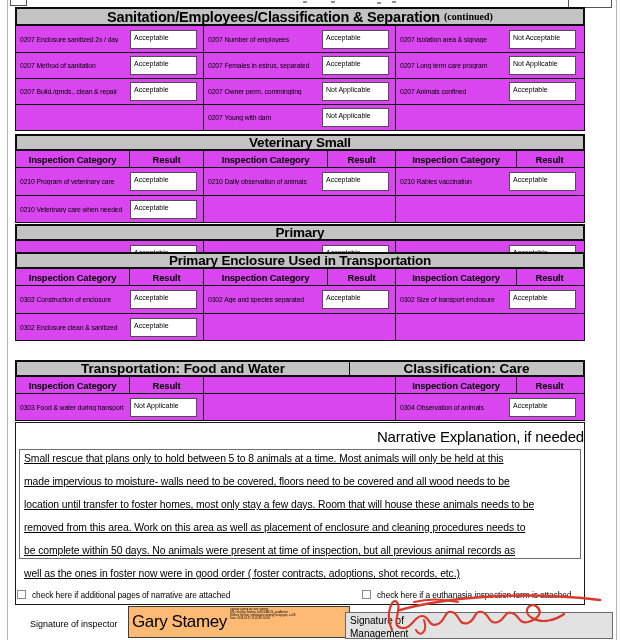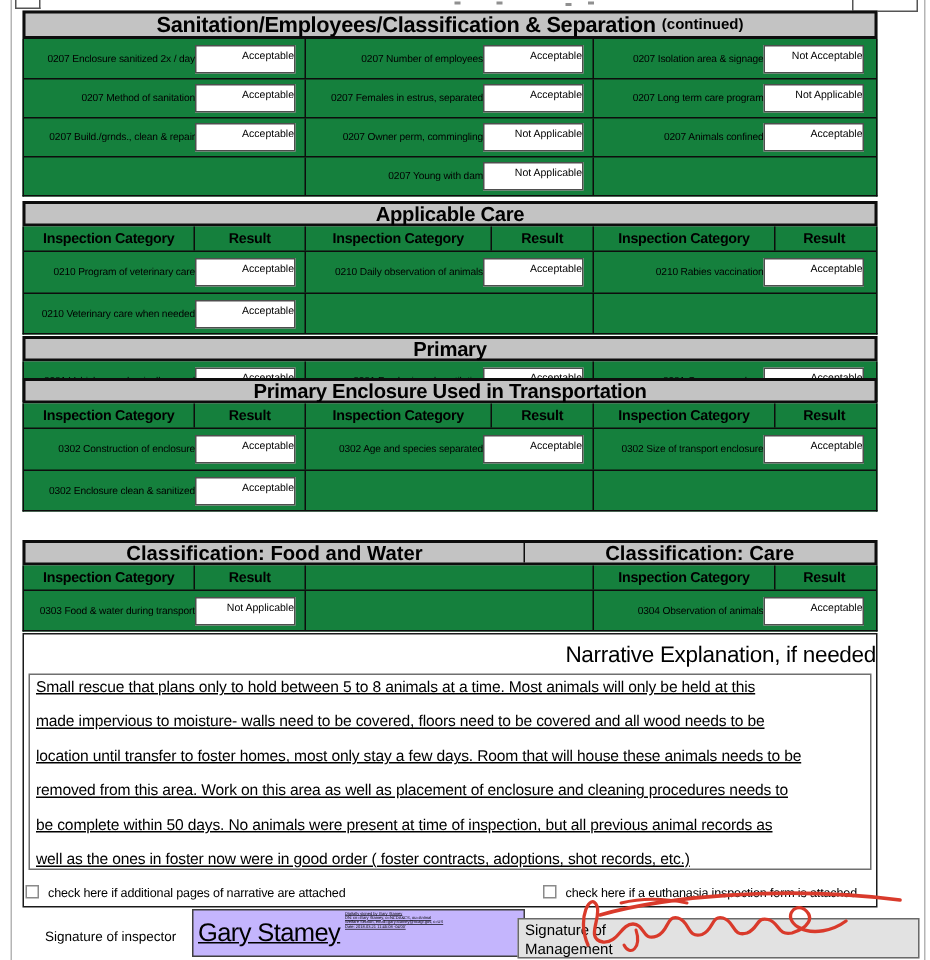--- a/index.html
+++ b/index.html
@@ -7,52 +7,52 @@
   .page { position:relative; width:620px; height:640px; background:#fff; overflow:hidden; }
   .edge { position:absolute; top:0; width:1px; height:640px; background:#b5b5b5; }
   .frag { position:absolute; top:0; background:#fff; border:1px solid #555; border-top:none; }
   .dash { position:absolute; background:#909090; width:4px; height:2px; }
 
   .sec { position:absolute; left:15px; width:570px; }
   .band { background:#c3c3c3; border:2px solid #0d0d0d; text-align:center;
           font-weight:bold; display:flex; align-items:center; justify-content:center; }
   .band-title { font-size:13.5px; letter-spacing:-0.2px; }
   .band-title-lg { font-size:14.5px; letter-spacing:-0.2px; }
-  .band-suffix { font-size:10px; font-weight:bold; margin-left:4px; }
+  .band-suffix { font-size:10px; font-weight:bold; margin-left:4px;font-family:Liberation Serif, serif; }
   .band2 { background:#c3c3c3; border:2px solid #0d0d0d; display:flex; }
   .band2 > div { display:flex; align-items:center; justify-content:center; font-weight:bold; font-size:13.5px; }
   .band2-left { width:333px; border-right:1.5px solid #0d0d0d; }
   .band2-right { flex:1; }
 
-  .tbl { border:1.5px solid #0d0d0d; border-top:none; background:#15803d;text-align:right; }
+  .tbl { border:1.5px solid #0d0d0d; border-top:none; background:#d946ef; }
   .hrow { display:flex; height:17px; border-bottom:1px solid #0d0d0d; }
   .hcell { font-weight:bold; font-size:9.5px; display:flex; align-items:center; justify-content:center;
            border-right:1px solid #0d0d0d; letter-spacing:-0.2px; }
   .hcell:last-child { border-right:none; }
   .trow { display:flex; }
   .trow + .trow { border-top:1px solid #0d0d0d; }
   .gcell { display:flex; align-items:center; border-right:1px solid #0d0d0d; overflow:hidden; }
   .gcell:last-child { border-right:none; }
   .lbl { flex:1; font-size:6.8px; padding-left:4px; white-space:nowrap; overflow:hidden; letter-spacing:-0.1px; }
   .rbox { width:67px; height:19px; border:1.5px solid #4e4e4e; background:#fff; font-size:7px;
           padding:3px 0 0 3px; margin-right:6px; white-space:nowrap; overflow:hidden; flex:none; }
 
   .nar-outer { position:absolute; left:15px; top:422px; width:570px; height:183px; border:1.5px solid #1a1a1a; background:#fff; }
   .nar-title { text-align:right; font-size:15px; padding-top:5px; height:25px; letter-spacing:-0.2px; }
-  .nar-box { margin:1px 3px 10px 3px; height:131px; border:1px solid #6f6f6f; padding:3px 4px 0 4px; background:#fff; }
+  .nar-box { margin:1px 3px 10px 3px; height:110px; border:1px solid #6f6f6f; padding:3px 4px 0 4px; background:#fff; }
   .nar-line { height:23px; font-size:10.4px; letter-spacing:-0.1px; white-space:nowrap; overflow:hidden; }
   .nar-line span { text-decoration:underline; }
 
   .cbrow { position:absolute; top:589px; left:15px; width:522px; height:15px; }
   .cb { position:absolute; width:9px; height:9px; border:1px solid #8a8a8a; background:#fff; top:1px; }
   .cb-label { position:absolute; font-size:8.4px; top:1px; white-space:nowrap; letter-spacing:-0.1px; }
 
   .sig-label { position:absolute; left:30px; top:619px; font-size:9px; }
   .sig-box { position:absolute; left:128px; top:606px; width:222px; height:32px;
-             border:1.5px solid #3f3f3f; background:#c4b5fd; display:flex; align-items:center; overflow:hidden;text-decoration:underline; }
+             border:1.5px solid #3f3f3f; background:#fdba74; display:flex; align-items:center; overflow:hidden; }
   .sig-name { font-size:17px; letter-spacing:-0.4px; padding-left:3px; white-space:nowrap; }
   .sig-tiny { margin-left:3px; width:80px; height:28px; overflow:hidden; }
   .sig-tiny-inner { font-size:6px; line-height:1.1; transform:scale(0.45); transform-origin:0 0; width:222%; }
   .sig-tiny-inner div { white-space:nowrap; }
 
   .mgmt-box { position:absolute; left:345px; top:612px; width:268px; height:27px;
               background:#e2e2e2; border:1px solid #6a6a6a; padding:2px 0 0 4px; }
   .mgmt-box div { font-size:10px; line-height:1.25; }
   .scrawl { position:absolute; left:372px; top:586px; width:235px; height:54px; overflow:visible; z-index:5; }
 </style>
@@ -124,21 +124,21 @@
           <span class="lbl">0207 Young with dam</span>
           <span class="rbox">Not Applicable</span>
         </div>
         <div class="gcell" style="width:186px"></div>
       </div>
     </div>
   </div>
 
   <div class="sec" style="top:134px">
     <div class="band" style="height:17px">
-      <span class="band-title">Applicable Care</span>
+      <span class="band-title">Veterinary Small</span>
     </div>
     <div class="tbl">
       <div class="hrow">
         <div class="hcell" style="width:114px">Inspection Category</div>
         <div class="hcell" style="width:74px">Result</div>
         <div class="hcell" style="width:124px">Inspection Category</div>
         <div class="hcell" style="width:68px">Result</div>
         <div class="hcell" style="width:121px">Inspection Category</div>
         <div class="hcell" style="width:65px">Result</div>
       </div>
@@ -222,21 +222,21 @@
           <span class="rbox">Acceptable</span>
         </div>
         <div class="gcell" style="width:192px"></div>
         <div class="gcell" style="width:186px"></div>
       </div>
     </div>
   </div>
 
   <div class="sec" style="top:360px">
     <div class="band2" style="height:17px">
-      <div class="band2-left">Classification: Food and Water</div>
+      <div class="band2-left">Transportation: Food and Water</div>
       <div class="band2-right">Classification: Care</div>
     </div>
     <div class="tbl">
       <div class="hrow">
         <div class="hcell" style="width:114px">Inspection Category</div>
         <div class="hcell" style="width:74px">Result</div>
         <div class="hcell" style="width:192px"></div>
         <div class="hcell" style="width:121px">Inspection Category</div>
         <div class="hcell" style="width:65px">Result</div>
       </div>

